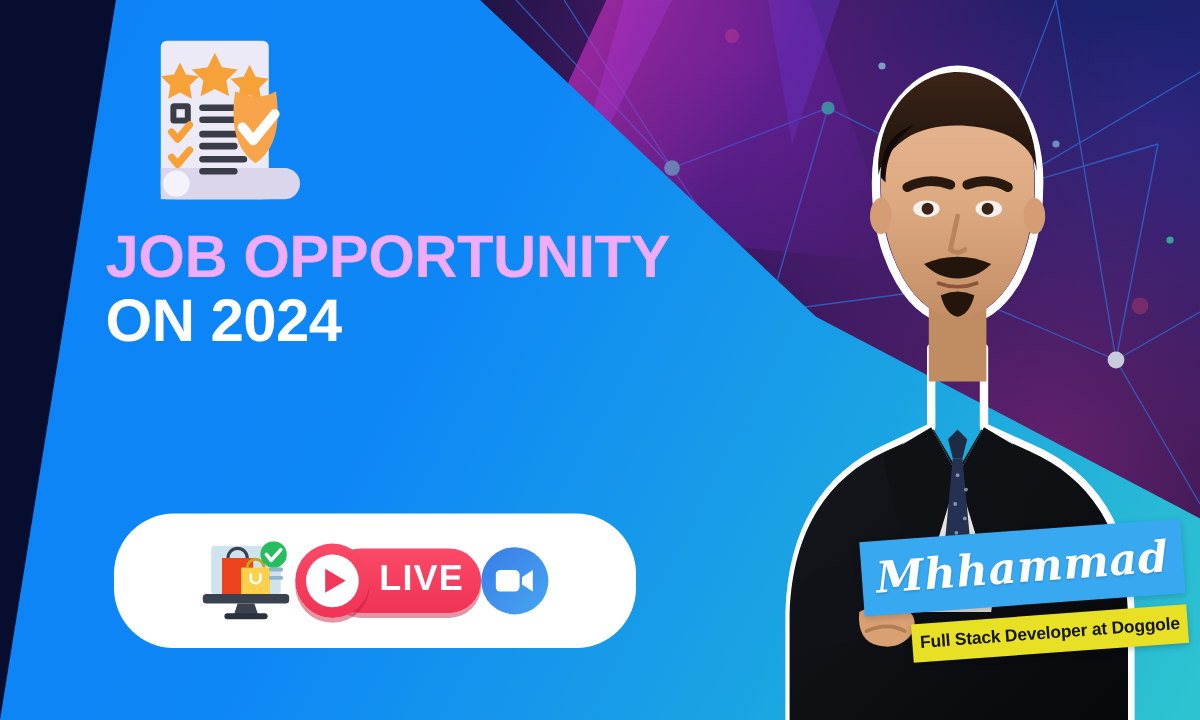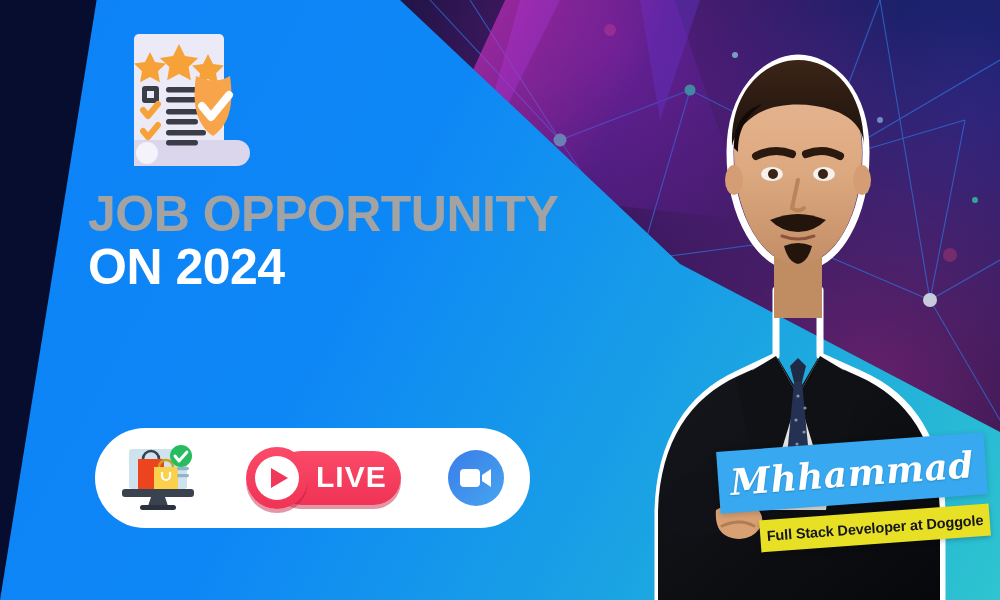--- a/index.html
+++ b/index.html
@@ -52,34 +52,34 @@
   .headline {
     position:absolute; left:88px; top:186px; width:600px;
     line-height:.97;
     letter-spacing:-.5px;
   }
   .hl-1 {
     font-size:72px; font-weight:bold; color:#ffffff;
     letter-spacing:1px;
   }
   .hl-2 {
-    font-size:50px; font-weight:bold; color:#a3a3a3;
+    font-size:50px; font-weight:bold; color:#f0abfc;
     letter-spacing:-.5px; margin-top:4px;
   }
   .hl-3 {
     font-size:50px; font-weight:bold; color:#ffffff;
     letter-spacing:-.5px; margin-top:4px;
   }
 
   
   .pill {
     position:absolute; left:95px; top:428px;
-    width:435px; height:100px;
+    width:435px; height:112px;
     background:#ffffff; border-radius:50px;
-    display:flex; align-items:center; justify-content:space-between;
+    display:flex; align-items:center; justify-content:center;
     padding:0 26px;
   }
   .pill-icon { display:flex; align-items:center; justify-content:center; }
 
   
   .live-badge { position:relative; width:155px; height:62px; }
   .live-pill {
     position:absolute; left:28px; top:4px;
     width:127px; height:54px; border-radius:27px;
     background:linear-gradient(180deg,#fb4a68 0%,#f03356 100%);

